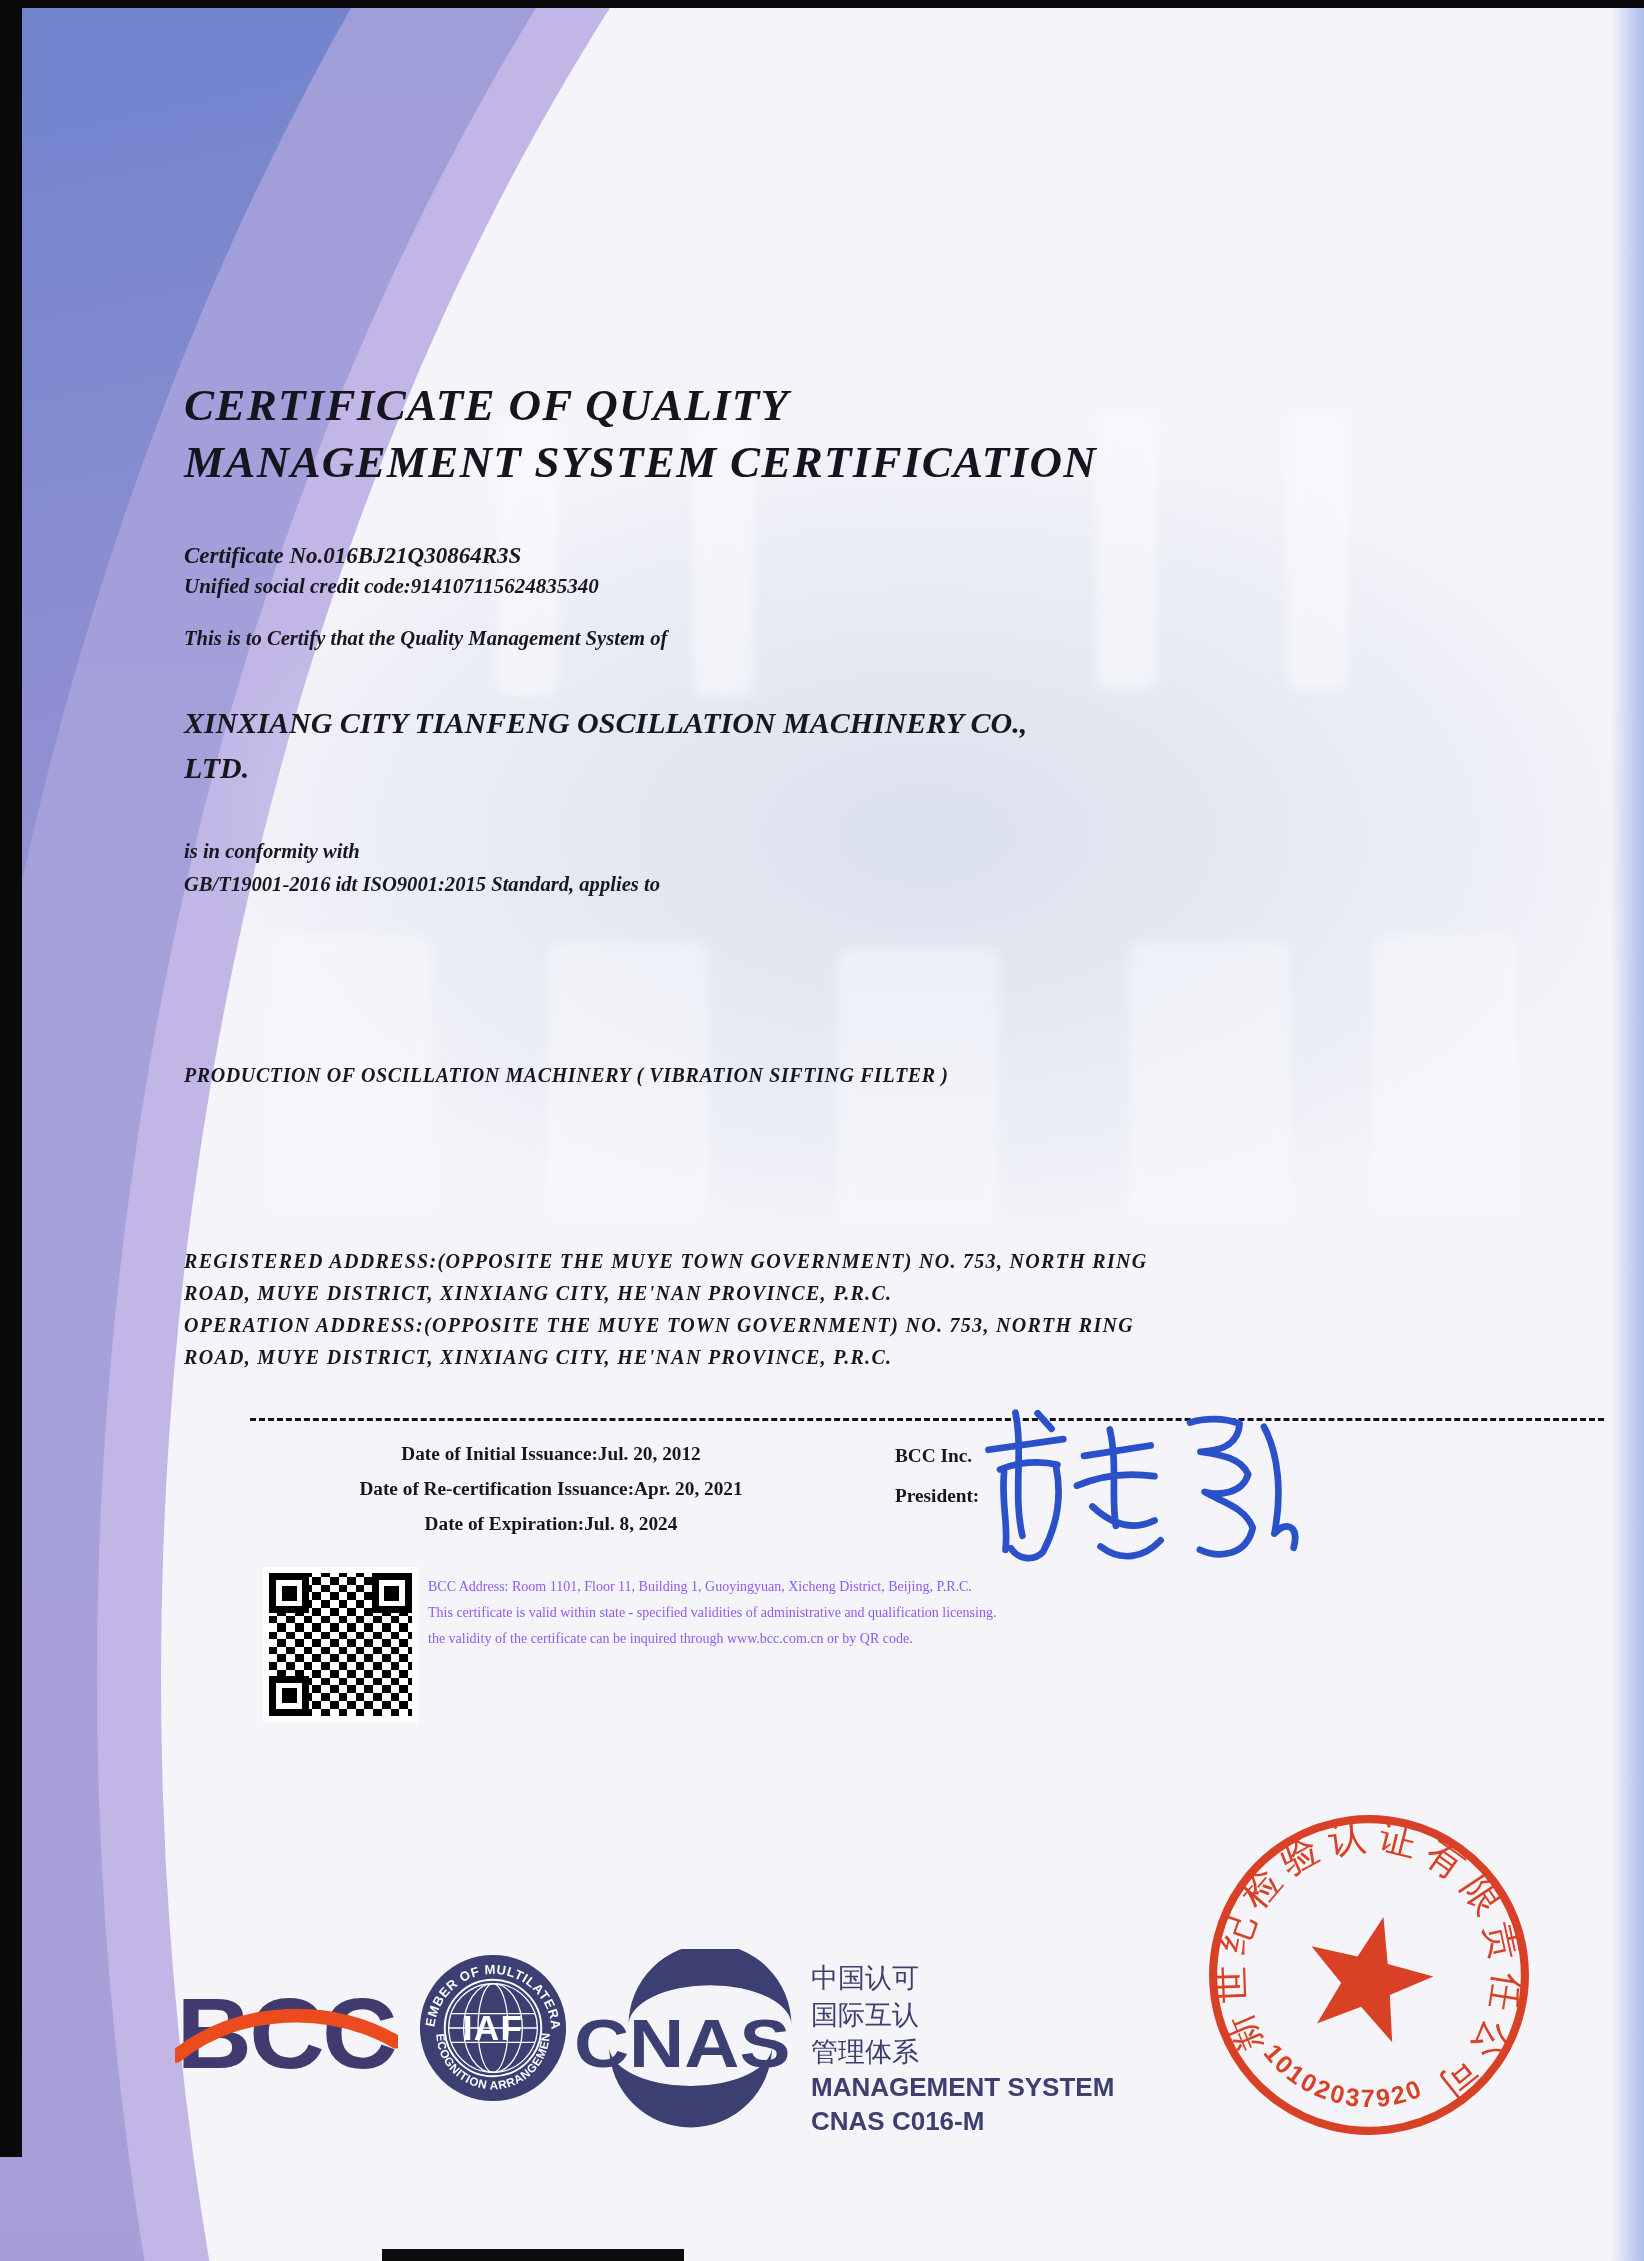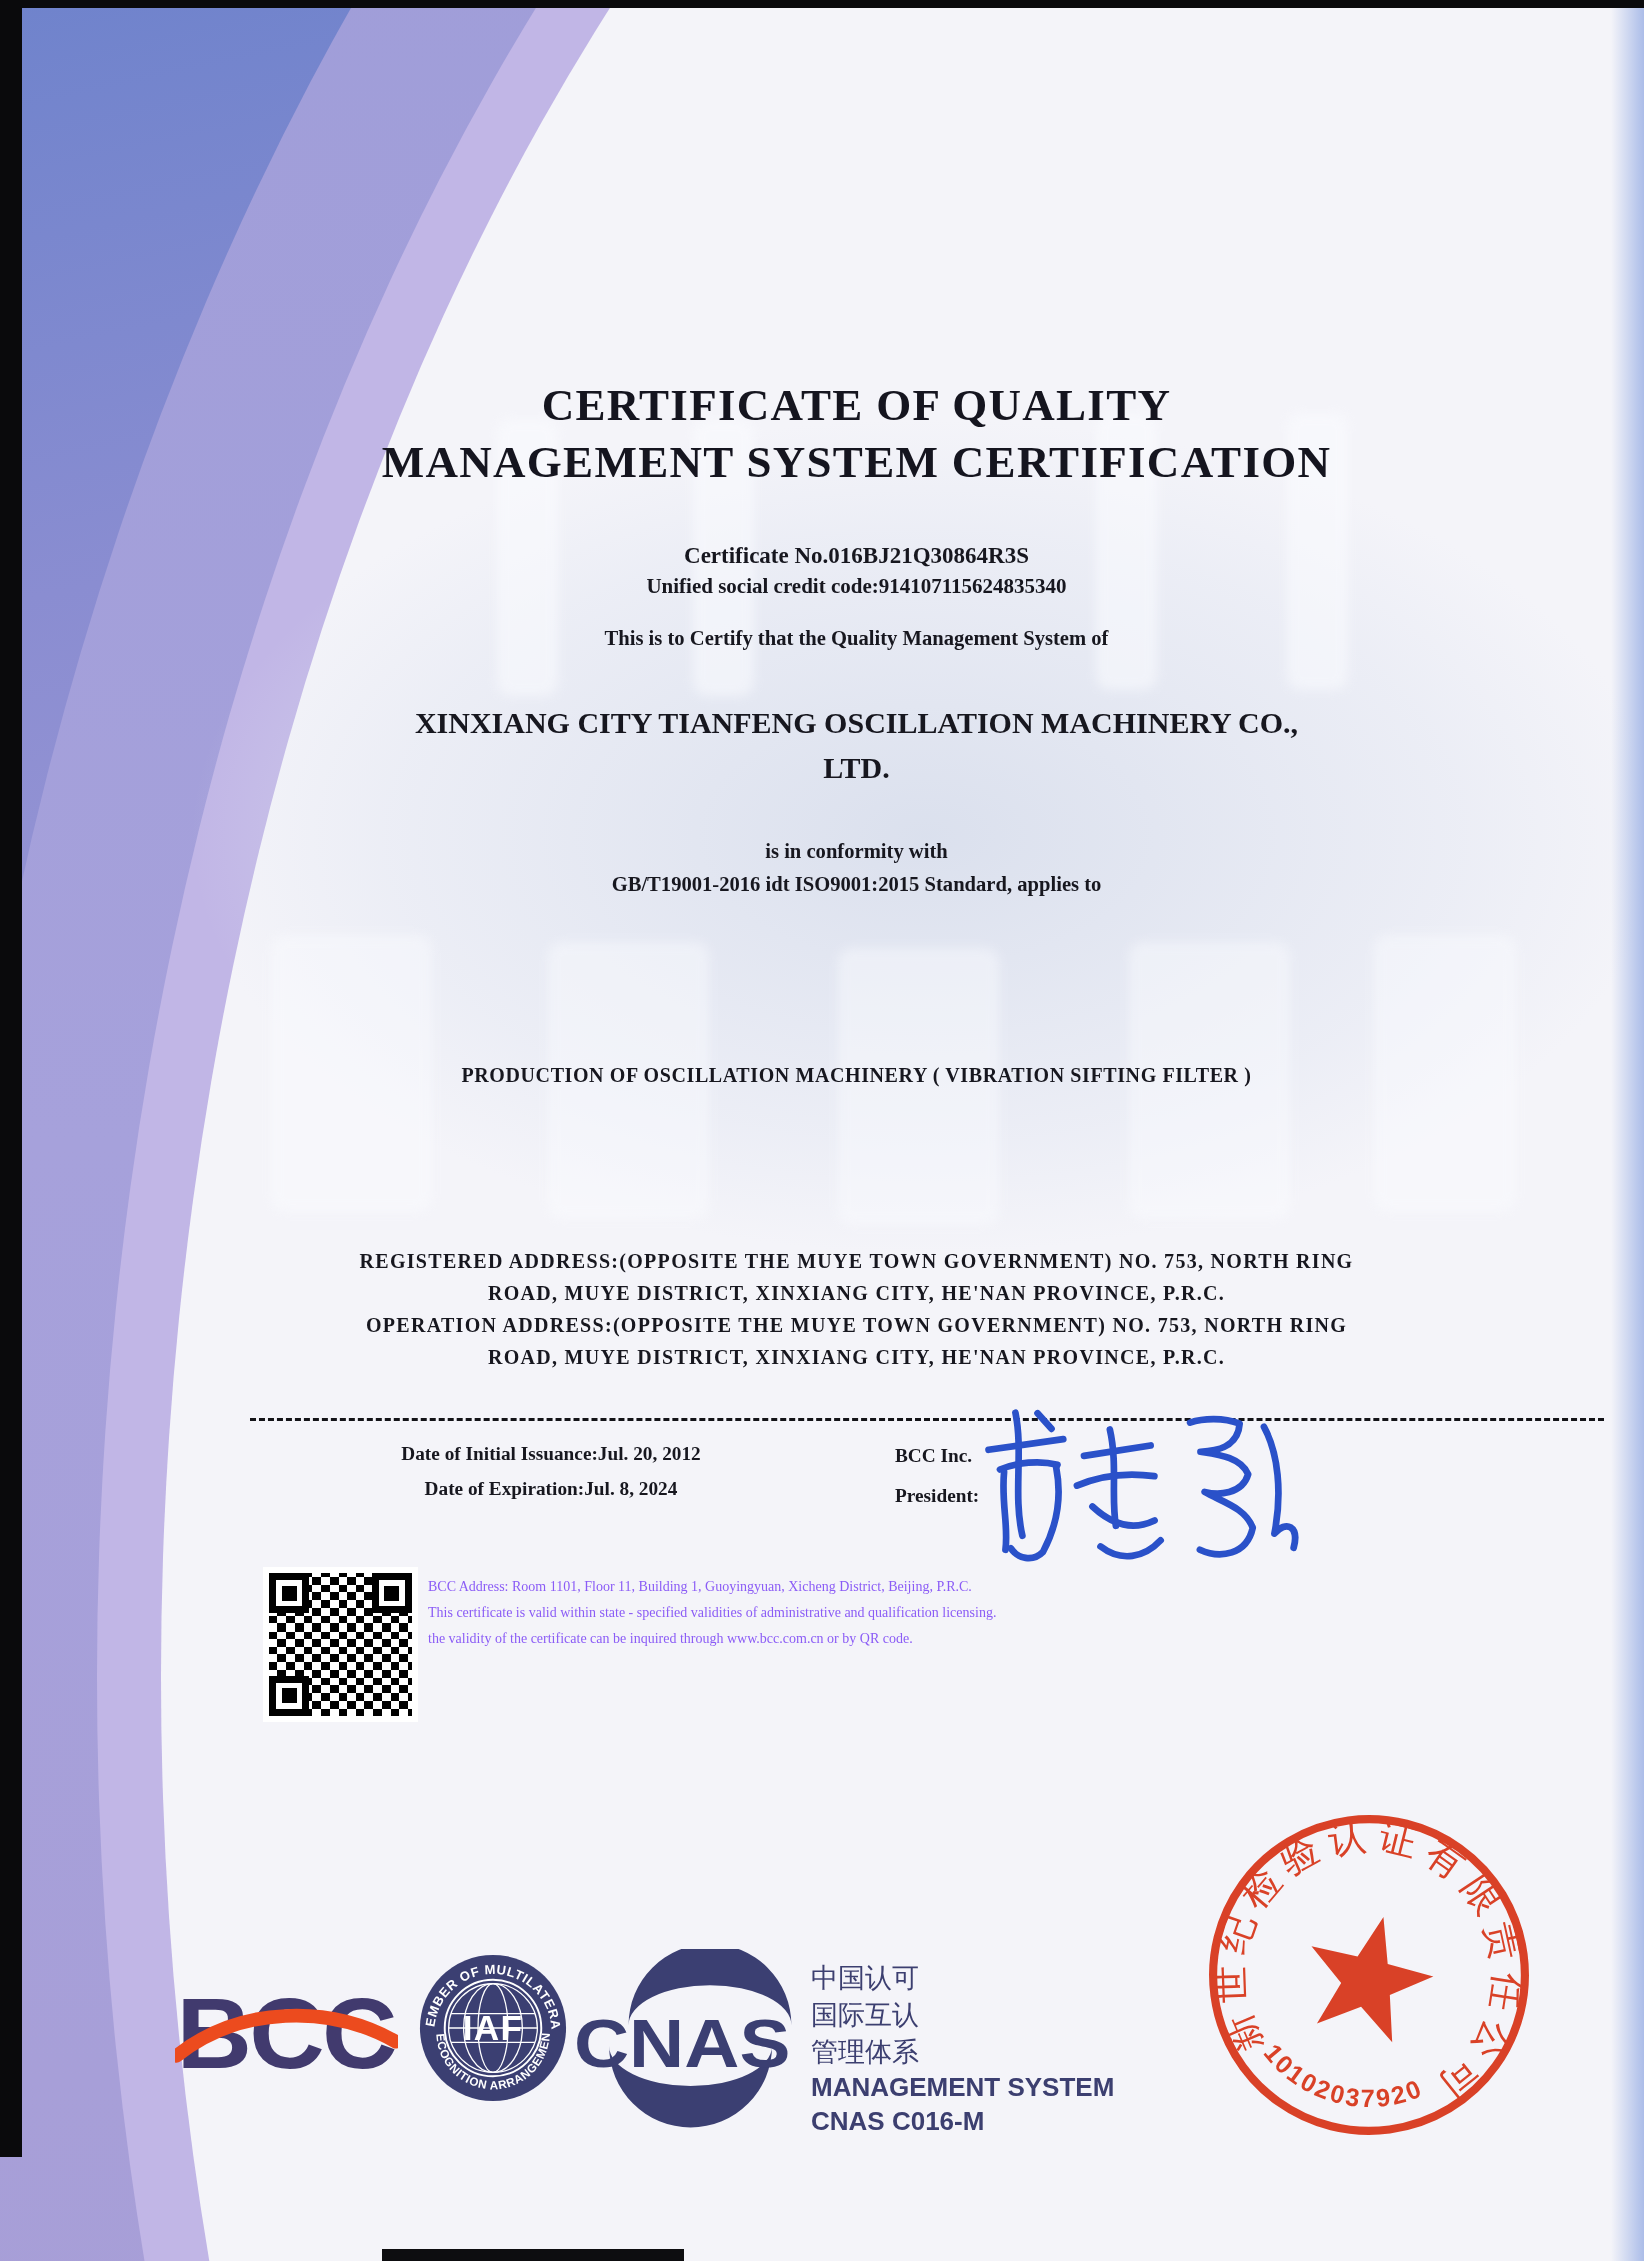--- a/index.html
+++ b/index.html
@@ -20,21 +20,21 @@
   .bar-top{left:0;top:0;width:1645px;height:8.4px;background:#0a0a0c;}
   .bar-bottom{left:382px;top:2249px;width:302px;height:12.3px;background:#0d0d10;}
 
   
   .center-tint{left:155px;top:381px;width:1483px;height:948px;
     background:radial-gradient(ellipse 62% 55% at 52% 48%,rgba(198,208,228,.55),
       rgba(222,227,240,.38) 58%,rgba(244,244,249,0) 80%);}
   .wm{background:#fbfcff;opacity:.55;filter:blur(5.2px);border-radius:14px;}
 
   
-  .tc{text-align:center;font-weight:bold;left:160px;width:1393px;}
+  .tc{font-weight:bold;left:184px;width:1393px;font-style:italic;}
   .title{top:377px;font-size:45px;line-height:57px;letter-spacing:1.3px;color:#15151f;}
   .certno{top:543px;font-size:23px;}
   .credit{top:574px;font-size:21px;}
   .certify{top:627px;font-size:20.6px;}
   .company{top:700px;font-size:30px;line-height:45px;}
   .conform{top:840px;font-size:20.6px;}
   .standard{top:873px;font-size:20.6px;}
   .scope{top:1064px;font-size:20px;letter-spacing:0.6px;}
   .addr{top:1245px;font-size:20px;line-height:32px;letter-spacing:1.3px;}
   .rule{left:250px;top:1418px;width:1354px;border-top:3.2px dashed #131318;height:0;}
@@ -107,20 +107,21 @@
     <div>REGISTERED ADDRESS:(OPPOSITE THE MUYE TOWN GOVERNMENT) NO. 753, NORTH RING</div>
     <div>ROAD, MUYE DISTRICT, XINXIANG CITY, HE'NAN PROVINCE, P.R.C.</div>
     <div>OPERATION ADDRESS:(OPPOSITE THE MUYE TOWN GOVERNMENT) NO. 753, NORTH RING</div>
     <div>ROAD, MUYE DISTRICT, XINXIANG CITY, HE'NAN PROVINCE, P.R.C.</div>
   </div>
 
   <div class="abs rule"></div>
 
   <div class="abs dates">
     <div>Date of Initial Issuance:Jul. 20, 2012</div>
+    <div>Date of Re-certification Issuance:Apr. 20, 2021</div>
     <div>Date of Expiration:Jul. 8, 2024</div>
   </div>
   <div class="abs issuer">
     <div>BCC Inc.</div>
     <div>President:</div>
   </div>
 
   <svg class="abs sig" width="335" height="226" viewBox="0 0 500 330">
     <g fill="none" stroke="#2a51c9" stroke-width="10" stroke-linecap="round" stroke-linejoin="round">
       <path d="M62,28 C72,88 54,150 66,212"></path>

